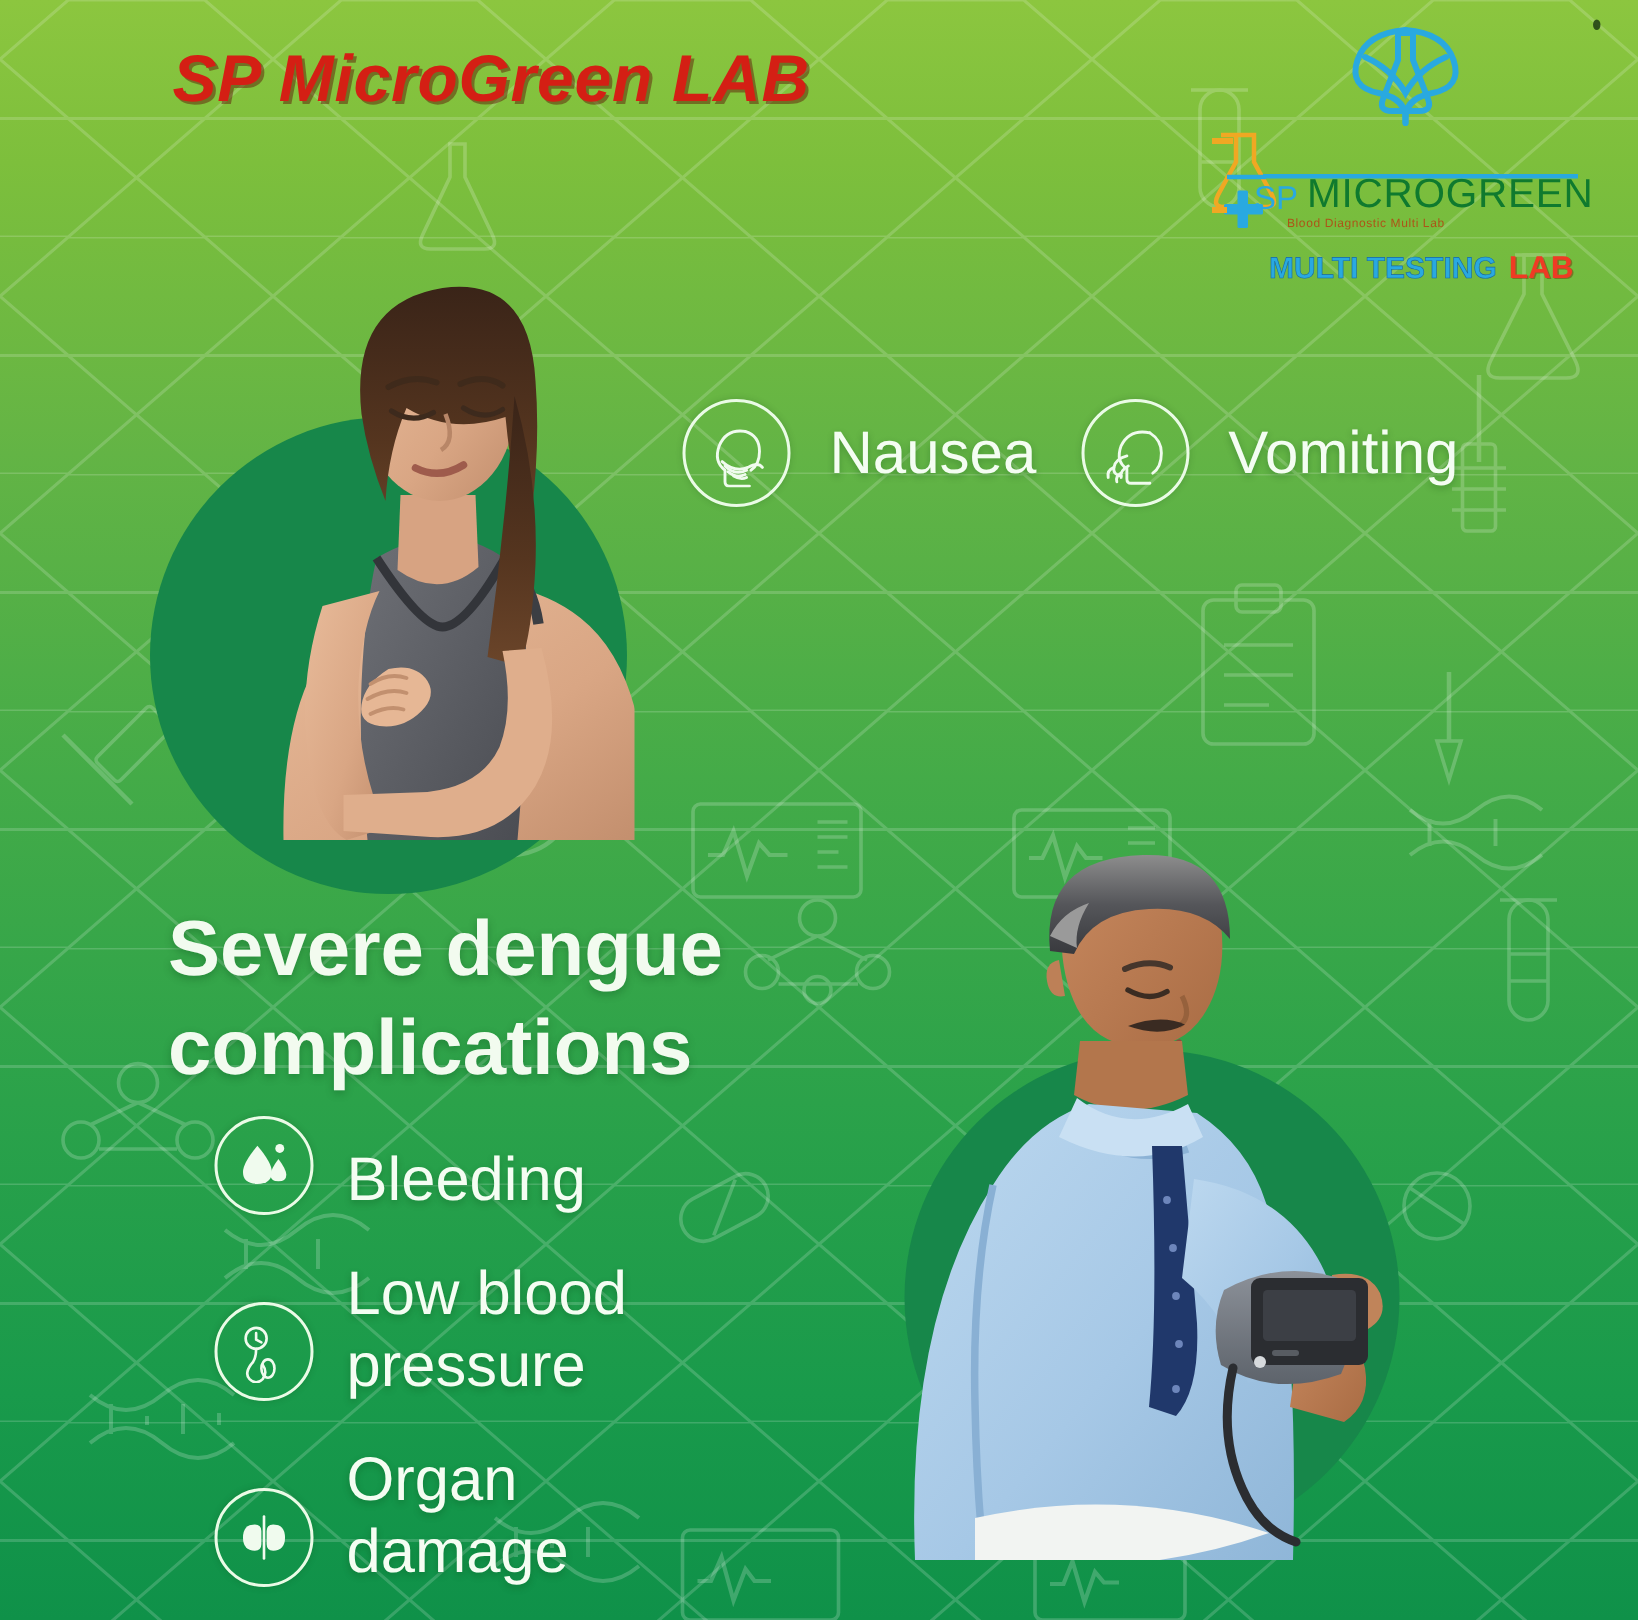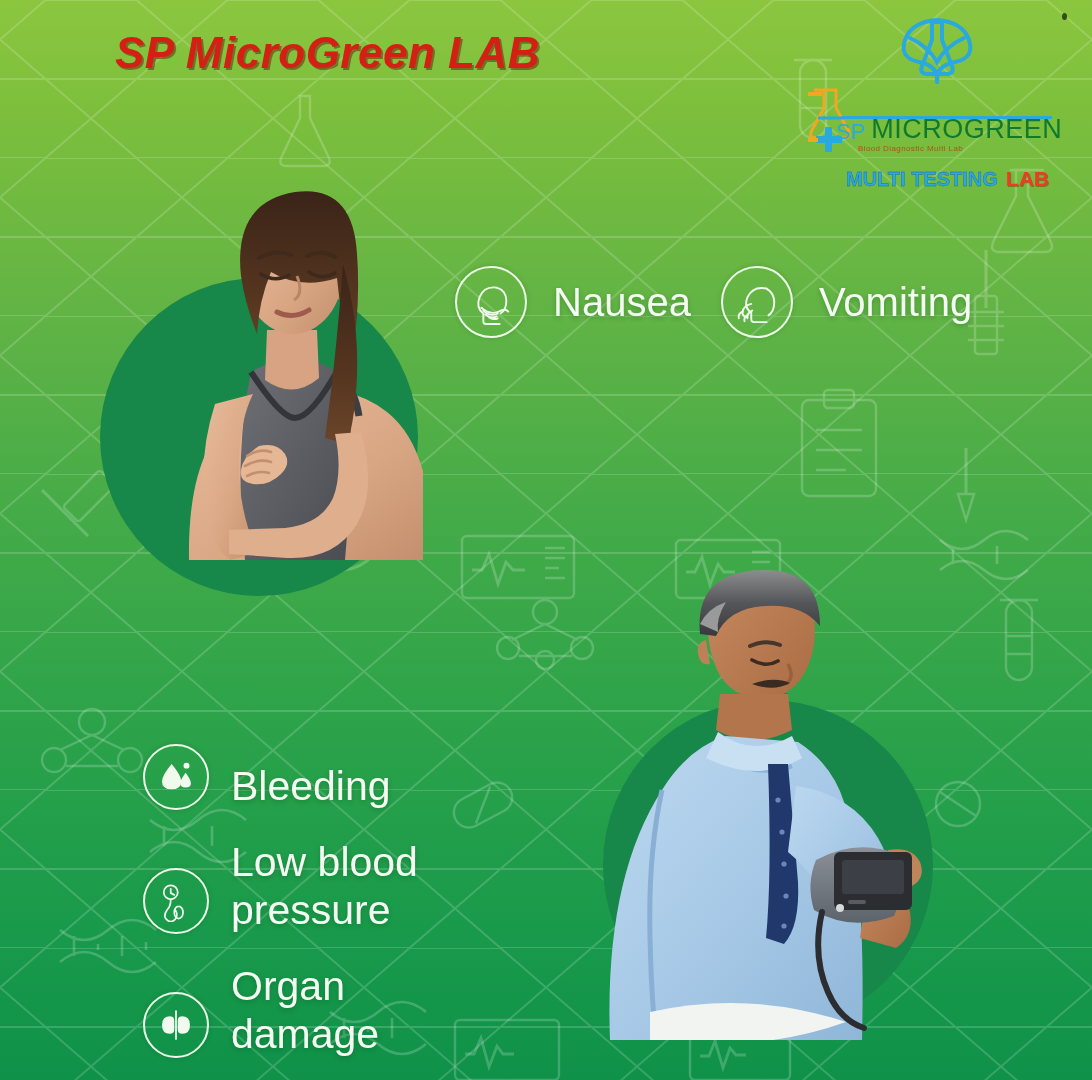--- a/index.html
+++ b/index.html
@@ -412,20 +412,24 @@
               <path d="M14 38 q-4 2 -3 6"></path>
             <path d="M19 33 q-6 3 -5 8"></path>
           </g>
         </svg>
       </div>
       <div class="rowlabel">Vomiting</div>
     </div>
 
   </div>
 
+  <div class="h-severe">
+    <div>Severe dengue</div>
+    <div>complications</div>
+  </div>
 
   <div class="circle-man"></div>
   <svg class="photo-man" viewBox="0 0 330 480">
     <defs>
       <clipPath id="mclip">
           <rect x="0" y="0" width="330" height="480"></rect>
         </clipPath>
       <linearGradient id="skinM" x1="0" y1="0" x2="1" y2="1">
         <stop offset="0%" stop-color="#c8895f"></stop>
           <stop offset="100%" stop-color="#a96c44"></stop>

